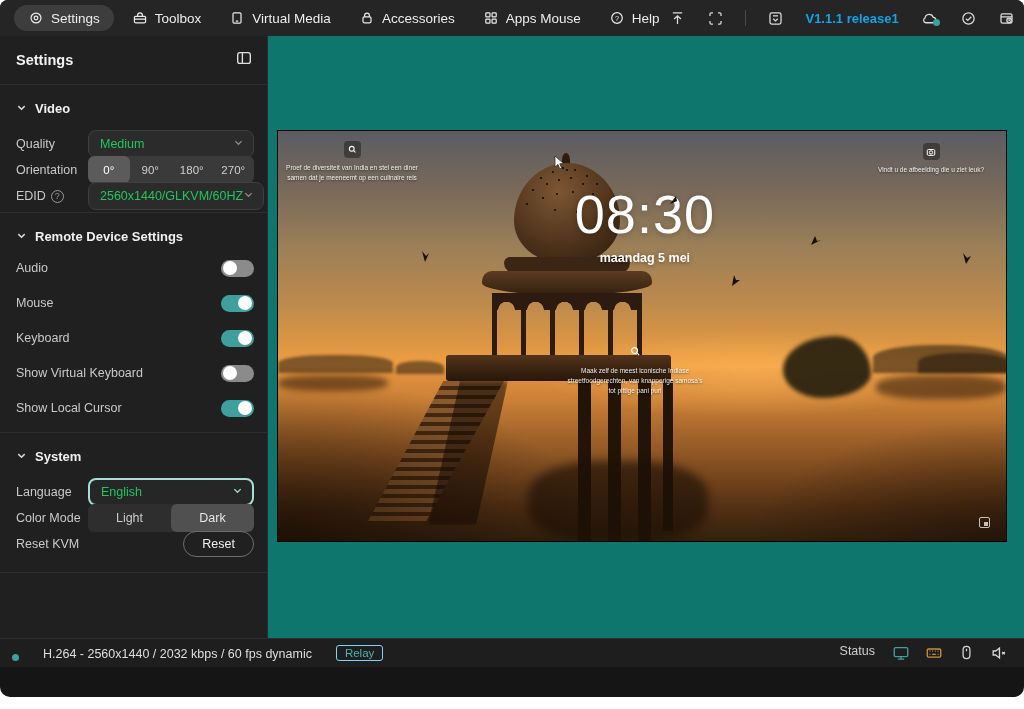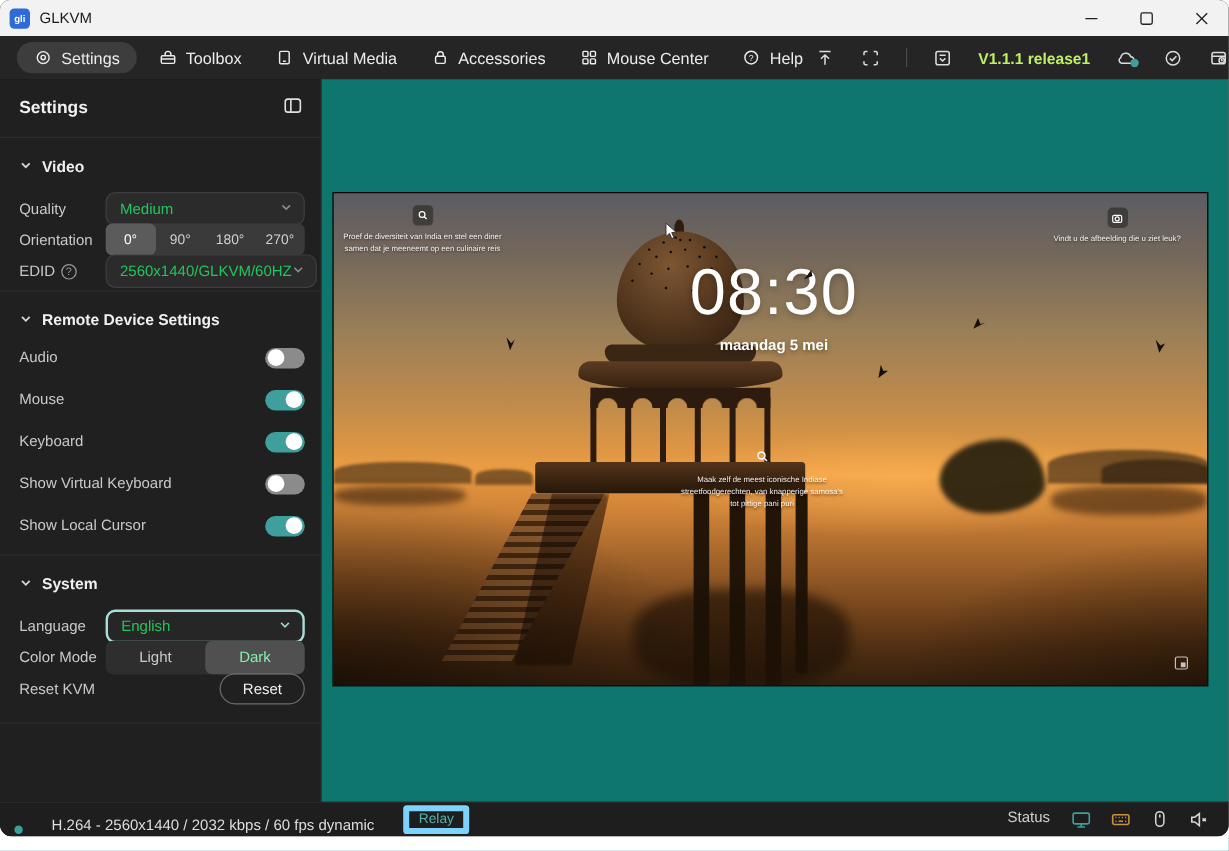--- a/index.html
+++ b/index.html
@@ -17,21 +17,21 @@
 
   
   .navbar { height:36px; background:#252525; display:flex; align-items:center; justify-content:space-between; padding:0 14px; }
   .nav-left { display:flex; align-items:center; gap:8px; }
   .nav-item { display:flex; align-items:center; gap:7px; color:#ececec; font-size:13.5px; padding:5px 10px; border-radius:16px; white-space:nowrap; }
   .nav-item.active { background:#3d3d3d; padding:5px 14px; }
   .nav-item svg { display:block; }
   .nav-right { display:flex; align-items:center; gap:21px; color:#dcdcdc; }
   .nav-right svg { display:block; }
   .nav-sep { width:1px; height:16px; background:#4a4a4a; }
-  .version { font-size:13px; font-weight:bold; color:#bef264; white-space:nowrap;text-align:right; }
+  .version { font-size:13px; font-weight:bold; color:#0ea5e9; white-space:nowrap;text-align:right; }
   .cloud-wrap { position:relative; }
   .cloud-dot { position:absolute; right:-1px; bottom:1px; width:7px; height:7px; border-radius:50%; background:#3f9f9c; }
 
   
   .body-wrap { display:flex; height:602px; }
   .sidebar { width:268px; background:#202020; border-right:1px solid #2d2d2d; display:flex; flex-direction:column; }
   .main { flex:1; background:#0f766e; position:relative; }
 
   
   .sb-header { height:48px; display:flex; align-items:center; justify-content:space-between; padding:0 14px 0 16px; }
@@ -42,36 +42,36 @@
   .row { display:grid; grid-template-columns:72px 1fr; align-items:center; margin-bottom:10px; height:16px; }
   .row-label { font-size:12.5px; color:#c9c9c9; display:flex; align-items:center; gap:5px; }
   .select { height:28px; background:#2b2b2b; border:1px solid #3f3f3f; border-radius:8px; color:#22c55e; font-size:12.5px; display:flex; align-items:center; justify-content:space-between; padding:0 9px 0 11px; }
   .select .chev { color:#8a8a8a; }
   .select.focus { border:2px solid #aadcd8; background:#262626; }
   .seg { height:27px; background:#3a3a3a; border-radius:6px; display:flex; overflow:hidden; }
   .seg .seg-item { flex:1; display:flex; align-items:center; justify-content:center; font-size:11.5px; color:#cfcfcf; }
   .seg .seg-item.sel { background:#5b5b5b; color:#fff; border-radius:6px; }
   .seg2 { height:28px; background:#2e2e2e; border-radius:6px; display:flex; overflow:hidden; }
   .seg2 .seg-item { flex:1; display:flex; align-items:center; justify-content:center; font-size:12.5px; color:#c9c9c9; }
-  .seg2 .seg-item.sel { background:#505050; color:#86efac; border-radius:6px; }
+  .seg2 .seg-item.sel { background:#505050; color:#e5e5e5; border-radius:6px; }
   .trow { display:grid; grid-template-columns:1fr auto; align-items:center; height:20px; margin-bottom:15px; }
   .switch { width:33px; height:17px; border-radius:9px; position:relative; }
   .switch .knob { position:absolute; top:1.5px; width:14px; height:14px; border-radius:50%; background:#fff; }
   .switch.on { background:#3f9f9c; } .switch.on .knob { right:2px; }
   .switch.off { background:#8b8b8b; } .switch.off .knob { left:2px; }
   .reset-row { display:grid; grid-template-columns:1fr auto; align-items:center; height:28px; }
   .btn-reset { border:1px solid #6d6d6d; border-radius:14px; color:#efefef; font-size:12.5px; padding:5px 18px; background:transparent; }
   .help-circ { width:13px; height:13px; border:1px solid #9a9a9a; border-radius:50%; color:#9a9a9a; font-size:9px; display:inline-flex; align-items:center; justify-content:center; }
 
   
   .statusbar { height:29px; background:#1e1e1e; border-top:1px solid #2d2d2d; display:flex; align-items:center; justify-content:space-between; padding:0 16px 0 12px; }
   .sb-left { display:flex; align-items:flex-end; gap:24px; }
   .dot { width:7px; height:7px; border-radius:50%; background:#3f9f9c; }
   .stream { font-size:12.5px; color:#dedede; }
-  .relay { font-size:11.5px; color:#4fb3ae; border:5px solid #7dd3fc; border-radius:3px; padding:1px 8px; }
+  .relay { font-size:11.5px; color:#4fb3ae; border:1px solid #7dd3fc; border-radius:3px; padding:1px 8px; }
   .sb-right { display:flex; align-items:flex-start; gap:15px;margin-left:41px; }
   .status-lbl { font-size:12.5px; color:#cfcfcf; margin-right:2px; }
   .sb-right svg { display:block; }
 
   
   .screen { position:absolute; left:9px; top:94px; width:730px; height:412px; overflow:hidden; border:1px solid #000;
     background:linear-gradient(180deg,#5b5c63 0%,#77695a 14%,#9a7f58 28%,#bd8a4c 42%,#dd9643 52%,#f2a044 57.5%,#e2923e 59%,#c97f36 66%,#a4652b 74%,#7c4a1f 83%,#523014 92%,#33200d 100%); }
   .glow { position:absolute; left:35%; top:48%; width:60%; height:22%; background:radial-gradient(ellipse at center, rgba(255,185,90,.55), rgba(255,185,90,0) 70%); }
   .shade-bl { position:absolute; left:0; bottom:0; width:45%; height:40%; background:radial-gradient(ellipse at 0% 100%, rgba(20,10,3,.75), rgba(20,10,3,0) 70%); }
   .shade-br { position:absolute; right:0; bottom:0; width:35%; height:30%; background:radial-gradient(ellipse at 100% 100%, rgba(25,13,4,.6), rgba(25,13,4,0) 70%); }
@@ -115,45 +115,20 @@
   .bird { position:absolute; }
   .cursor { position:absolute; left:276px; top:24px; }
   .corner-ic { position:absolute; right:16px; bottom:13px; width:11px; height:11px; border:1px solid rgba(255,255,255,.85); border-radius:2px; opacity:.85; }
   .corner-ic::after { content:""; position:absolute; right:1px; bottom:1px; width:4px; height:4px; background:rgba(255,255,255,.85); }
 </style>
 </head>
 <body>
 
 <div class="app">
 
-  <div class="titlebar">
-    <div class="title-left">
-      <span class="logo">
-          <span>gli</span>
-        </span>
-      <span class="win-title">GLKVM</span>
-    </div>
-    <div class="win-controls">
-      <span class="wc">
-        <svg width="11" height="11" viewBox="0 0 11 11">
-            <line x1="0.5" y1="5.5" x2="10.5" y2="5.5" stroke="#222" stroke-width="1.1"></line>
-          </svg>
-      </span>
-      <span class="wc">
-        <svg width="11" height="11" viewBox="0 0 11 11">
-            <rect x="0.8" y="0.8" width="9.4" height="9.4" rx="1.5" fill="none" stroke="#222" stroke-width="1.1"></rect>
-          </svg>
-      </span>
-      <span class="wc">
-        <svg width="11" height="11" viewBox="0 0 11 11">
-            <path d="M1 1 L10 10 M10 1 L1 10" stroke="#222" stroke-width="1.1"></path>
-          </svg>
-      </span>
-    </div>
-  </div>
 
   <div class="navbar">
     <div class="nav-left">
       <div class="nav-item active">
         <span>
             <svg width="16" height="16" viewBox="0 0 20 20" fill="none" stroke="#ececec" stroke-width="1.5">
               <circle cx="10" cy="10" r="6.2"></circle>
               <circle cx="10" cy="10" r="2.3"></circle>
             </svg>
           </span>
@@ -188,21 +163,21 @@
       </div>
       <div class="nav-item">
         <span>
             <svg width="16" height="16" viewBox="0 0 20 20" fill="none" stroke="#ececec" stroke-width="1.5">
               <rect x="3.5" y="3.5" width="5.2" height="5.2" rx="1"></rect>
               <rect x="11.3" y="3.5" width="5.2" height="5.2" rx="1"></rect>
               <rect x="3.5" y="11.3" width="5.2" height="5.2" rx="1"></rect>
               <rect x="11.3" y="11.3" width="5.2" height="5.2" rx="1"></rect>
             </svg>
           </span>
-        <span>Mouse Center</span>
+        <span>Apps Mouse</span>
       </div>
       <div class="nav-item">
         <span>
             <svg width="16" height="16" viewBox="0 0 20 20">
               <circle cx="10" cy="10" r="6.6" fill="none" stroke="#ececec" stroke-width="1.5"></circle>
               <text x="10" y="13.2" font-size="9" fill="#ececec" text-anchor="middle" font-family="Liberation Sans, sans-serif">?</text>
             </svg>
           </span>
         <span>Help</span>
       </div>

